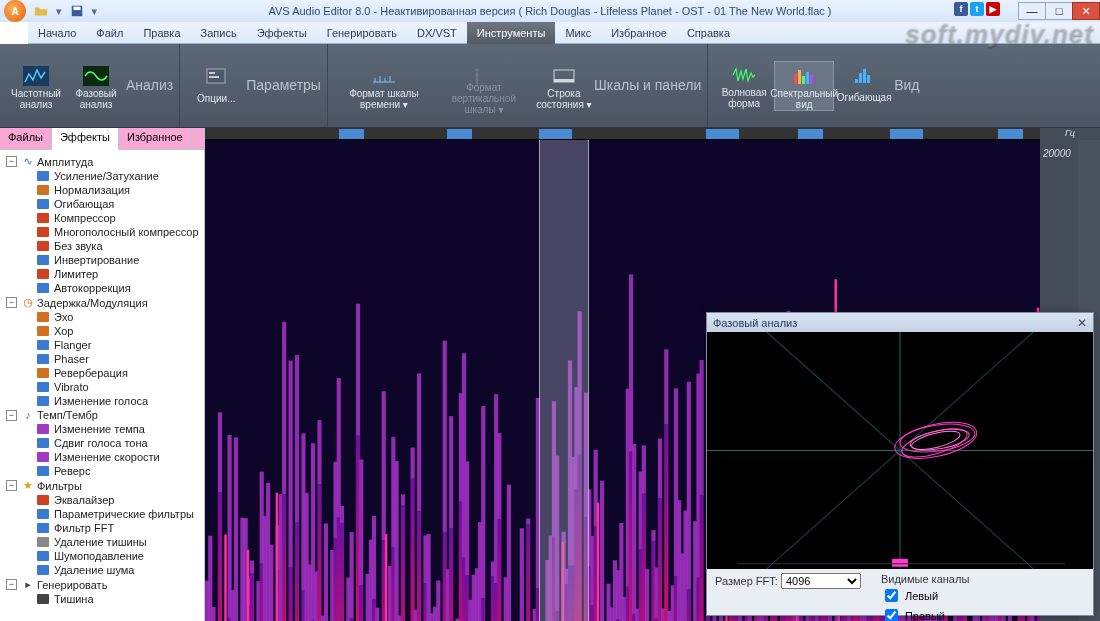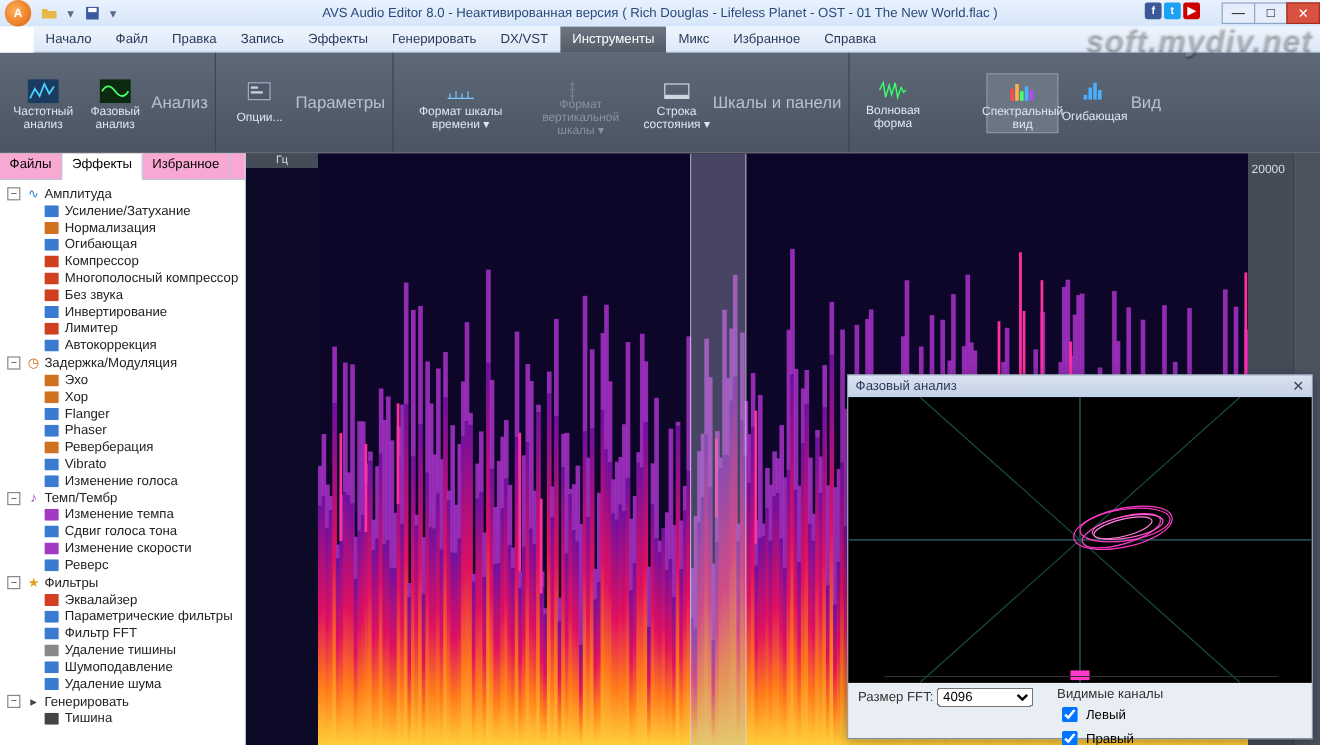--- a/index.html
+++ b/index.html
@@ -22,42 +22,42 @@
   .menubar .mitem { padding:0 10px; height:22px; display:flex; align-items:center; color:#2a3a5a; cursor:pointer;}
   .menubar .mitem.active { background:linear-gradient(#6d7682,#525a66); color:#fff; }
 
   
   .ribbon { height:84px; background:linear-gradient(#5e6978,#4a5462); display:flex; color:#dfe6ef; border-bottom:1px solid #2e343e;}
   .ribgroup { display:flex; flex-direction:row; align-items:center; padding:0 6px; border-right:1px solid #3c4550;}
   .ribgroup:last-child { border-right:none; }
   .ribrow { display:flex; gap:0; }
   .ribbtn { width:60px; display:flex; flex-direction:column; align-items:center; padding:4px 2px 0 2px; text-align:center; font-size:10px; line-height:11px; cursor:pointer;}
   .ribbtn.wide { width:100px; }
-  .ribbtn.sel { background:#6b7684; border:1px solid #8b96a4;margin-left:48px; }
+  .ribbtn.sel { background:#6b7684; border:1px solid #8b96a4; }
   .ribbtn .ic { width:26px; height:20px; margin-bottom:2px; display:flex; align-items:center; justify-content:center;}
   .ribbtn .lbl { height:22px; display:flex; align-items:center; justify-content:center; }
   .ribbtn.dim { color:#8a929e; }
   .ribgroup .gcap { font-size:14px; color:#b8c0cc; padding:2px 0 3px 0; }
 
   
   .main { display:flex; height:calc(621px - 22px - 22px - 84px); }
   .sidebar { width:205px; background:#fff; border-right:1px solid #b9c5d6; display:flex; flex-direction:column; }
   .sidetabs { height:22px; display:flex; background:#f9a8d4; border-bottom:1px solid #b9c5d6;}
   .sidetab { padding:3px 8px; border-right:1px solid #b9c5d6; cursor:pointer; }
   .sidetab.active { background:#fff; border-bottom:1px solid #fff; margin-bottom:-1px;}
   .tree { flex:1; overflow:auto; padding:4px 2px; font-size:11px; color:#222;}
   .tgroup { margin-bottom:0; }
   .thead { display:flex; align-items:center; padding:1px 0;}
   .thead .tog { width:11px; height:11px; border:1px solid #888; margin:0 4px; display:flex; align-items:center; justify-content:center; font-size:9px; line-height:9px; cursor:pointer; color:#444;}
   .thead .hic { width:14px; text-align:center; margin-right:2px;}
   .titem { display:flex; align-items:center; padding:1px 0 1px 34px; cursor:pointer;}
   .titem .iic { width:14px; height:12px; margin-right:4px; display:flex; align-items:center; justify-content:center;}
 
   
-  .content { flex:1; display:flex; flex-direction:row; background:#0d0a28; position:relative; }
+  .content { flex:1; display:flex; flex-direction:column; background:#0d0a28; position:relative;font-style:italic; }
   .toptrack { height:12px; background:#333; position:relative; border-bottom:1px solid #000;}
   .toptrack .mark { position:absolute; top:1px; height:10px; background:#4a8bd6;}
   .specwrap { flex:1; display:flex; }
   .specs { flex:1; display:flex; flex-direction:column; gap:2px; padding-right:0; }
   .spec { flex:1; position:relative; overflow:hidden; background:#0d0628; }
   .spec .sel { position:absolute; top:0; bottom:0; left:40%; width:6%; background:rgba(180,190,210,0.35); border-left:1px solid rgba(220,220,230,.6); border-right:1px solid rgba(220,220,230,.6);}
   .spec svg { width:100%; height:100%; display:block; }
   .yaxis { width:38px; background:#444c58; color:#d7dde7; font-size:10px; display:flex; flex-direction:column; justify-content:space-between; padding:8px 3px;}
   .yaxis .ylab { text-align:left;}
   .yhdr { height:12px; background:#444c58; color:#d7dde7; font-size:9px; text-align:center;}

